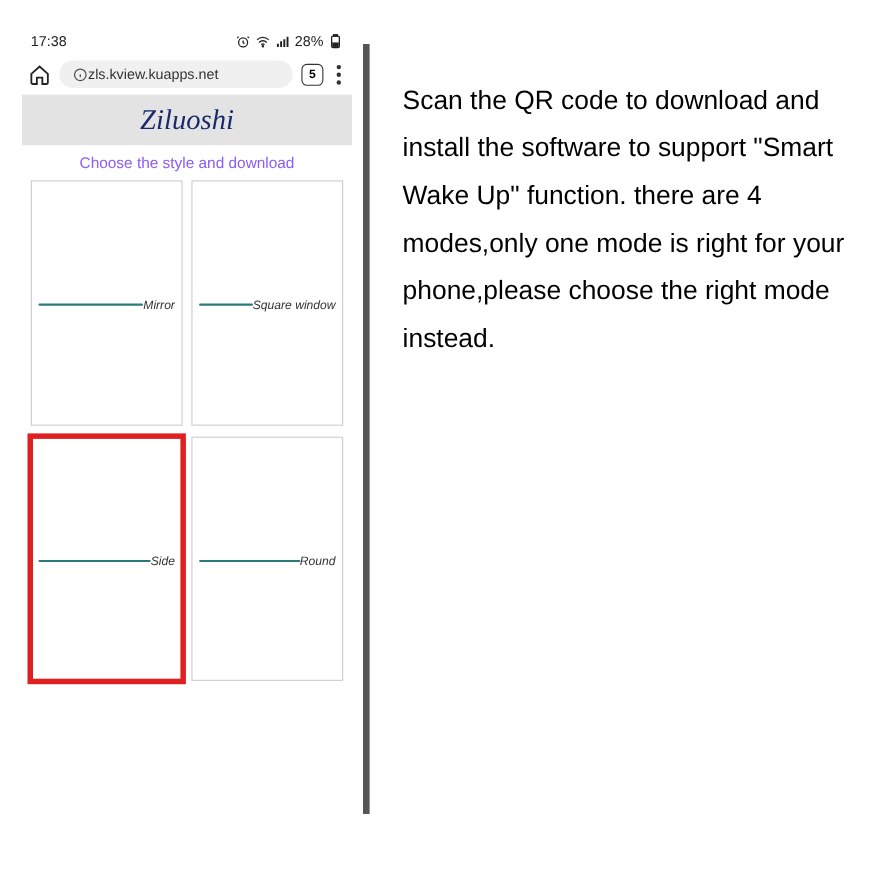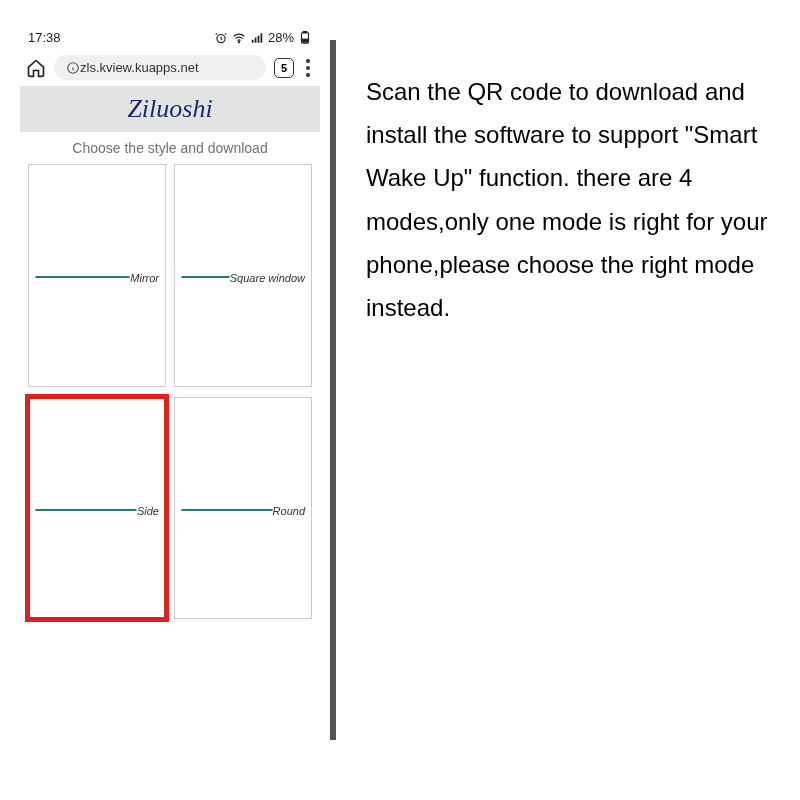--- a/index.html
+++ b/index.html
@@ -80,21 +80,21 @@
   .brand {
     font-family: 'Brush Script MT', cursive;
     font-size: 26px;
     color: #1a2a6c;
     font-style: italic;
   }
   .page-subtitle {
     text-align: center;
     font-size: 14px;
     padding: 8px 0;
-    color: #737373;
+    color: #8b5cf6;
   }
 
   
   .style-grid {
     display: grid;
     grid-template-columns: 1fr 1fr;
     gap: 10px 8px;
     padding: 0 8px;
   }
   .style-cell {

